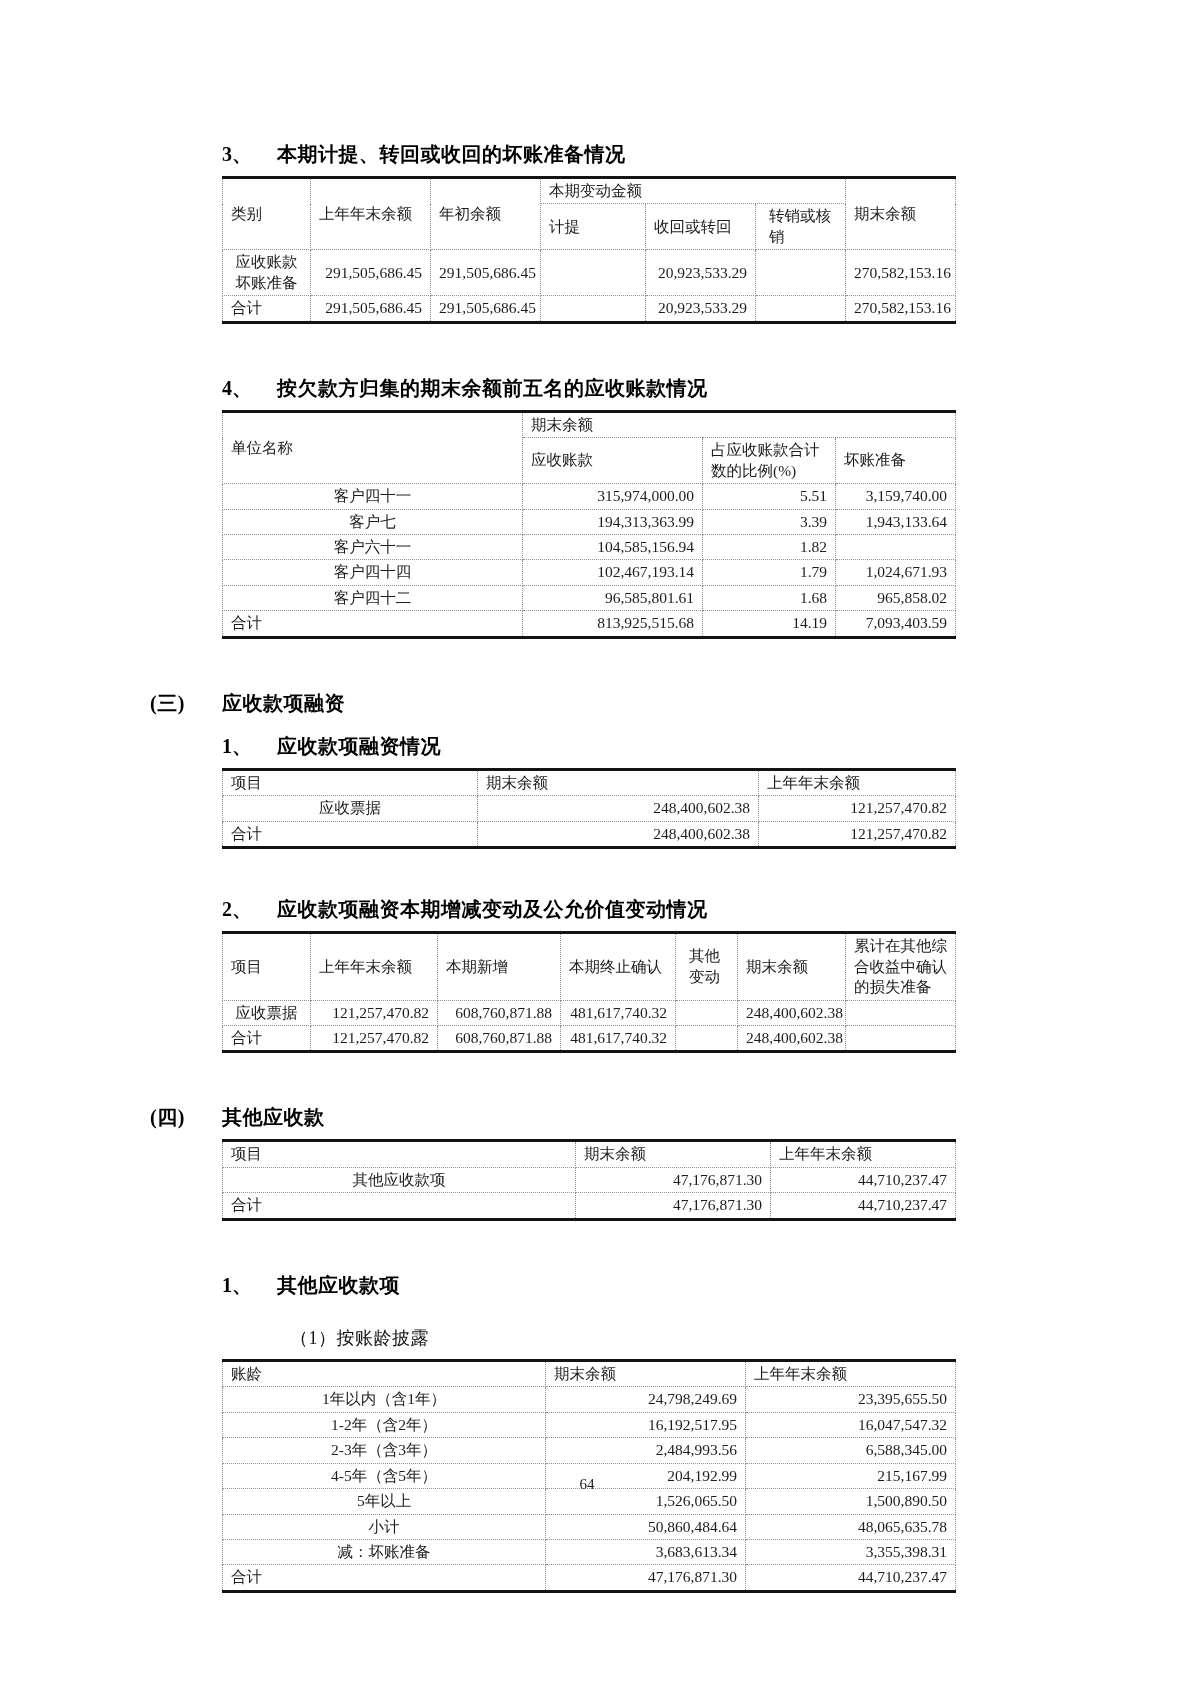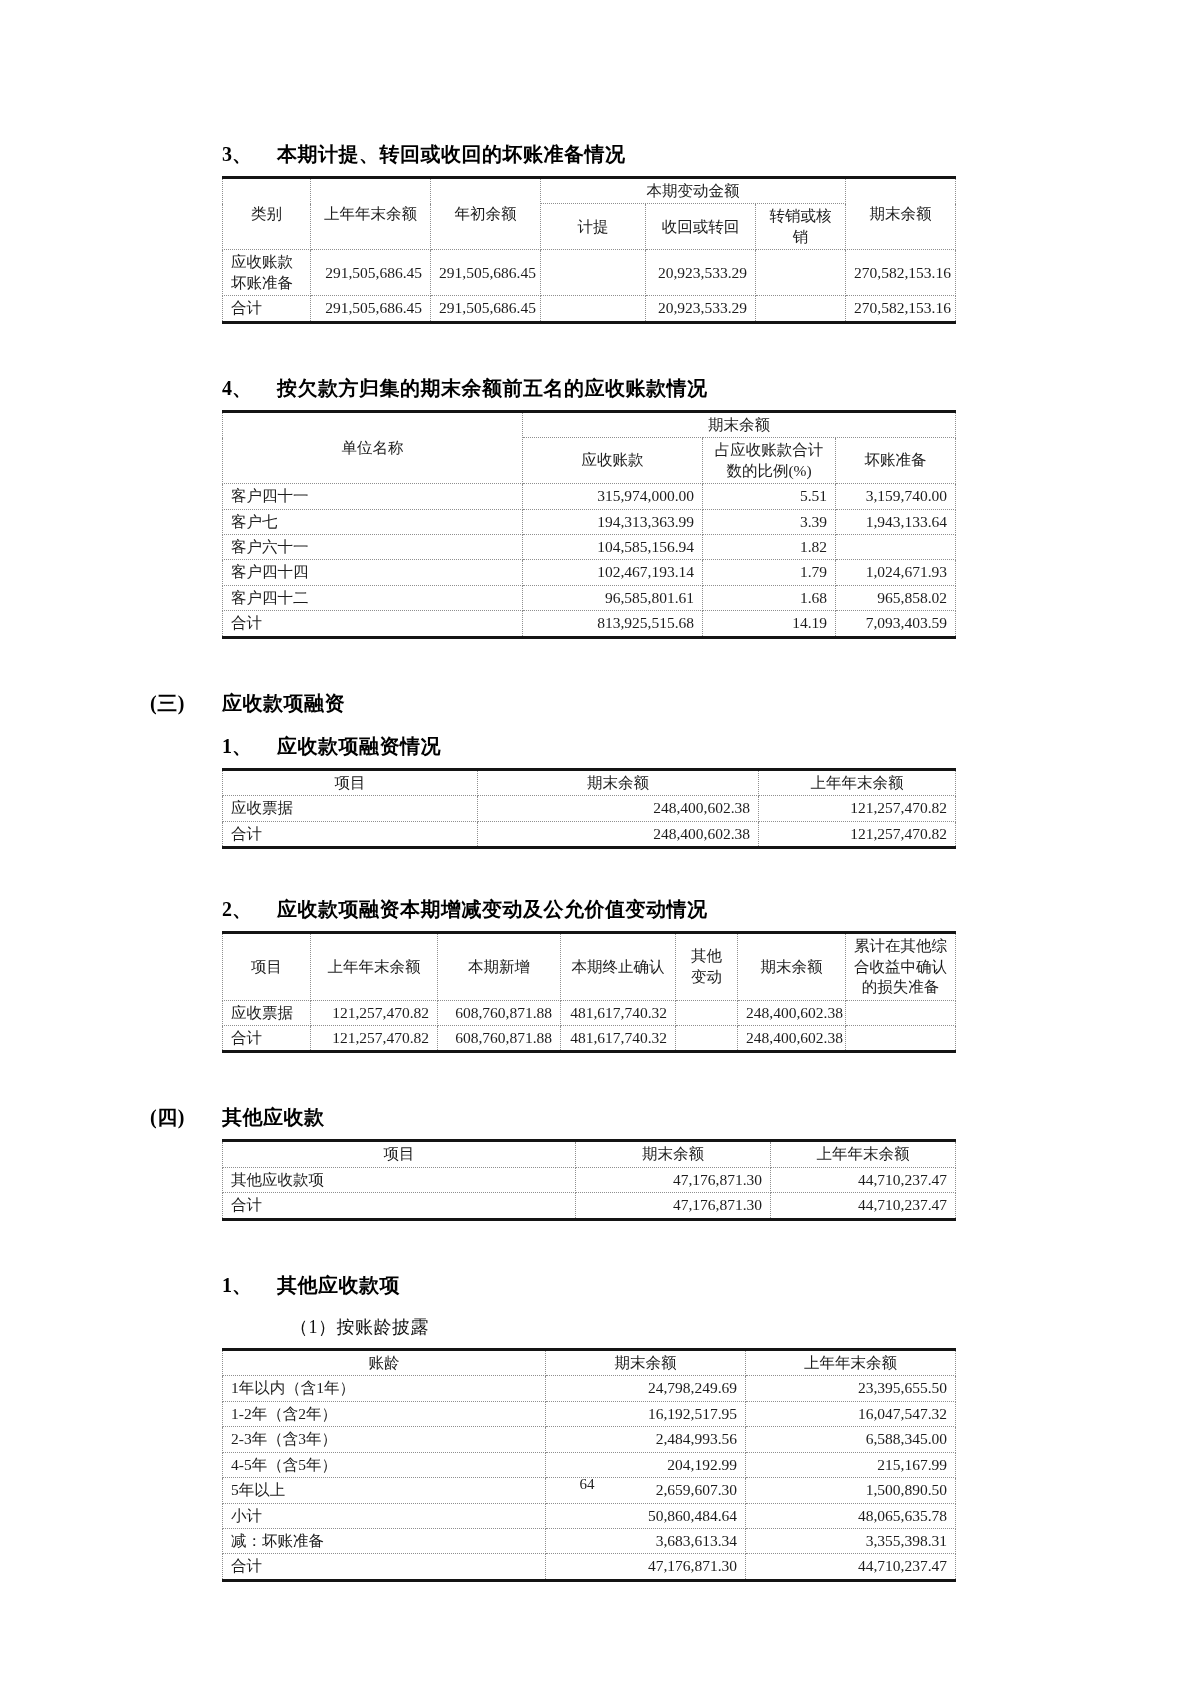--- a/index.html
+++ b/index.html
@@ -33,34 +33,34 @@
     border-bottom:3px solid #141414;
   }
   th,td{
     border:1px dotted #8f8f8f;
     font-weight:normal;
     padding:2px 8px;
     line-height:1.32;
     vertical-align:middle;
     overflow:hidden;
   }
-  th{text-align:center;}
-  td.l{text-align:left;}
+  th{text-align:left;}
+  td.l{text-align:center;}
   td.c{}
   td.r{text-align:right;}
   .grp{height:22px;}
   .narrow{padding:2px 13px;}
 
   
   .mt-top{margin-top:142px;}
   .mt-table{margin-top:9px;}
   .mt-sec{margin-top:52px;}
   .mt-sec2{margin-top:48px;}
   .mt-small{margin-top:18px;}
-  .mt-sub{margin-top:17px;}
+  .mt-sub{margin-top:28px;}
 
   .page-num{
     position:absolute;
     left:0;top:1476px;width:1174px;
     text-align:center;font-size:15px;color:#222;
   }
 </style>
 </head>
 <body>
 
@@ -315,21 +315,21 @@
         <td class="r">2,484,993.56</td>
         <td class="r">6,588,345.00</td>
       </tr>
       <tr>
         <td class="l">4-5年（含5年）</td>
         <td class="r">204,192.99</td>
         <td class="r">215,167.99</td>
       </tr>
       <tr>
         <td class="l">5年以上</td>
-        <td class="r">2,659,607.30</td>
+        <td class="r">1,526,065.50</td>
         <td class="r">1,500,890.50</td>
       </tr>
       <tr>
         <td class="l">小计</td>
         <td class="r">50,860,484.64</td>
         <td class="r">48,065,635.78</td>
       </tr>
       <tr>
         <td class="l">减：坏账准备</td>
         <td class="r">3,683,613.34</td>

